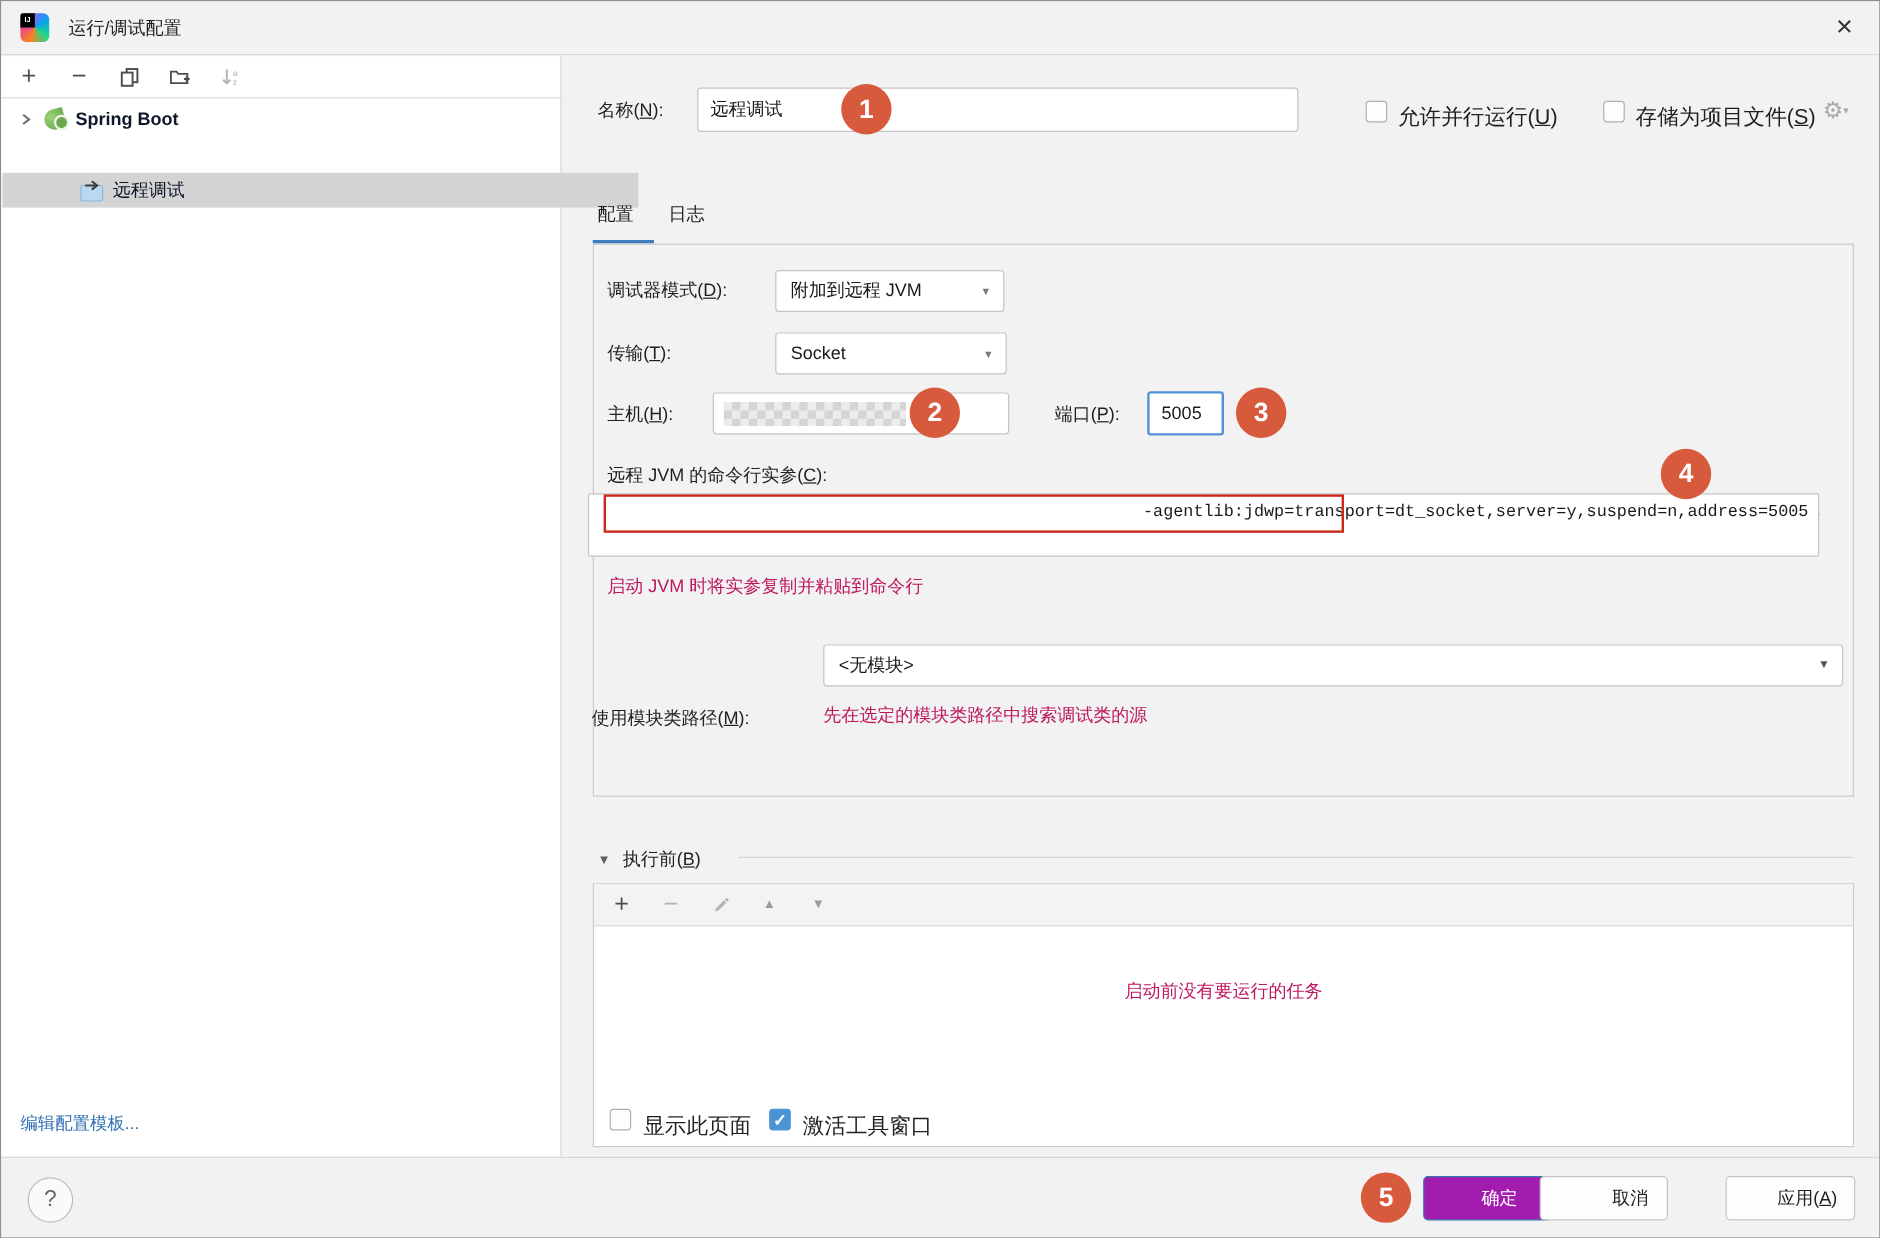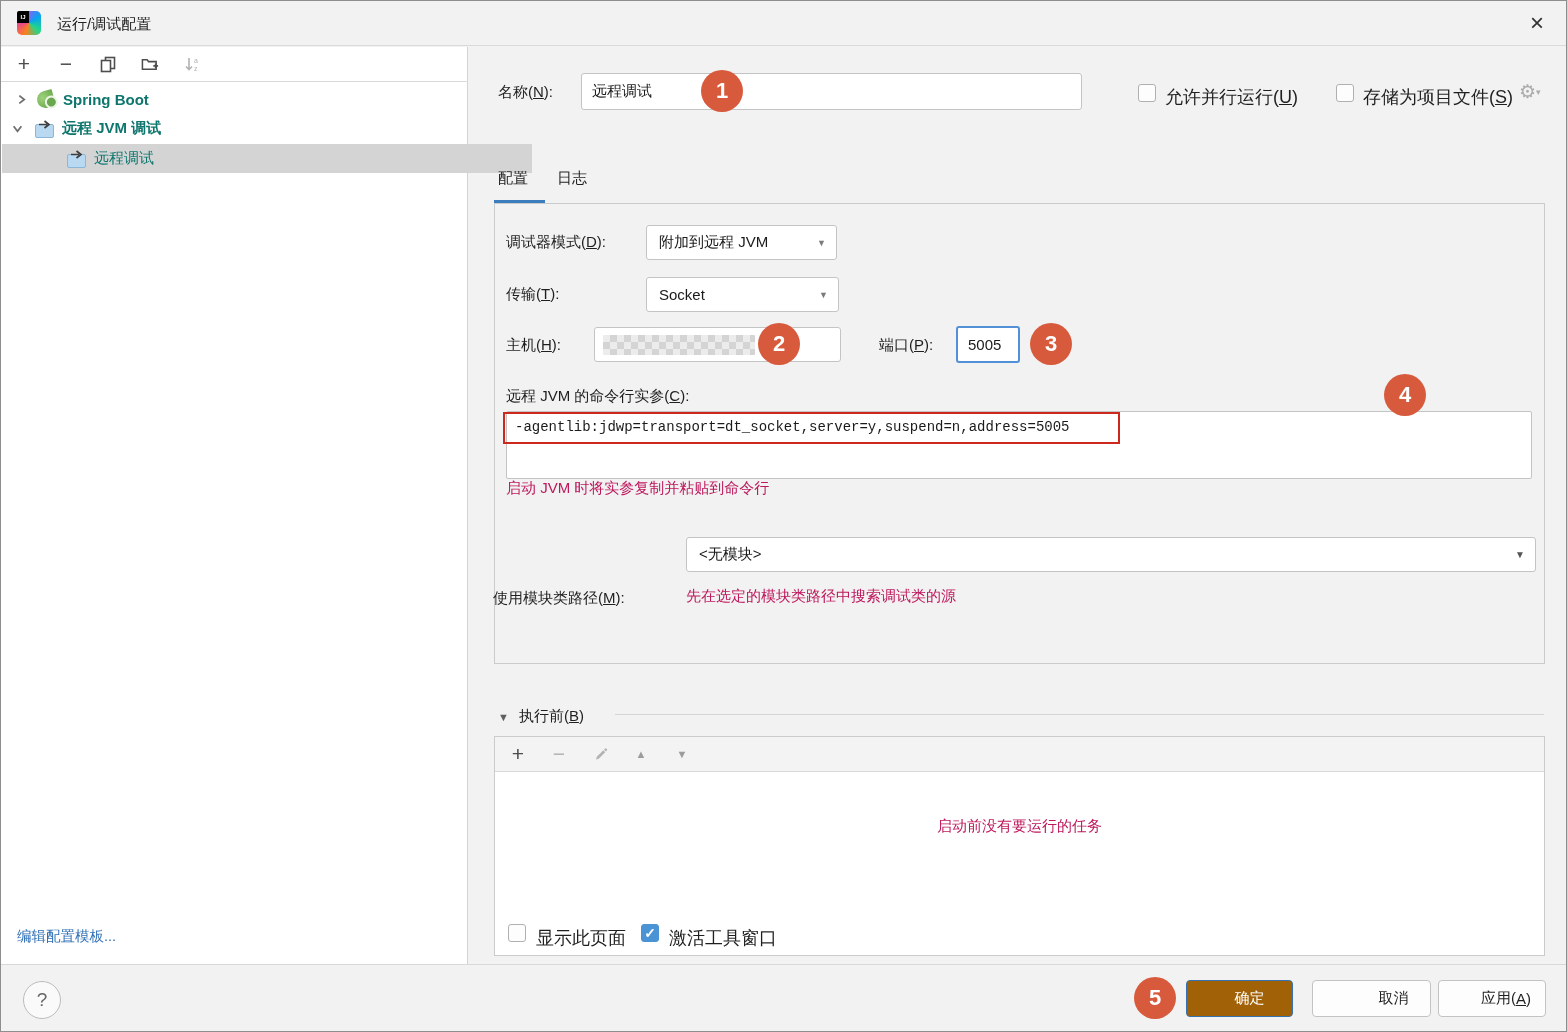--- a/index.html
+++ b/index.html
@@ -14,21 +14,21 @@
             display:flex;align-items:center;justify-content:center;border-radius:2px 0 0 0;}
   .win-title{left:56px;top:0;height:45px;line-height:45px;font-size:15px;color:#222;}
   .close-btn{left:1520px;top:7px;width:32px;height:32px;font-size:24px;line-height:30px;text-align:center;color:#333;cursor:pointer;}
   
   .left-panel{left:0;top:46px;width:467px;height:917px;background:#ffffff;border-right:1px solid #d3d3d3;box-sizing:border-box;}
   .left-toolbar{left:0;top:46px;width:467px;height:35px;border-bottom:1px solid #d9d9d9;box-sizing:border-box;display:flex;align-items:center;gap:24px;padding-left:14px;}
   .tb-ic{width:18px;height:18px;display:flex;align-items:center;justify-content:center;cursor:pointer;}
   .glyph-plus{font-size:21px;color:#4d4d4d;font-weight:400;line-height:18px;}
   .glyph-minus{font-size:21px;color:#4d4d4d;line-height:18px;}
   .tree-row{display:flex;align-items:center;height:29px;cursor:pointer;}
-  .tree-label{font-size:15px;color:#0f766e;}
+  .tree-label{font-size:15px;color:#0f172a;}
   .bold{font-weight:bold;}
   .chev{width:12px;height:12px;display:inline-flex;align-items:center;justify-content:center;}
   
   .leaf{position:relative;width:17px;height:17px;background:radial-gradient(circle at 35% 35%,#9ed27c,#5d9e3f);
         border-radius:65% 8% 65% 65%;transform:rotate(-15deg);}
   .leaf::after{content:'';position:absolute;right:-3px;bottom:-2px;width:9px;height:9px;border-radius:50%;
         background:#6aa84f;border:2px solid #eef5e8;}
   
   .rdbg{position:relative;width:20px;height:18px;}
   .rdbg .box{position:absolute;left:0;bottom:0;width:17px;height:12px;background:#b9d9f2;border:1px solid #8cb6d8;border-radius:2px;}
@@ -66,21 +66,21 @@
   .before-box{left:493px;top:735px;width:1051px;height:220px;border:1px solid #cbcbcb;box-sizing:border-box;background:#fff;}
   .before-toolbar{position:absolute;left:0;top:0;width:100%;height:35px;background:#f3f3f3;border-bottom:1px solid #d9d9d9;
                   box-sizing:border-box;display:flex;align-items:center;gap:23px;padding-left:14px;}
   .dis{color:#b3b3b3;}
   .tri{font-size:11px;color:#9c9c9c;}
   
   .footer{left:0;top:963px;width:100%;height:69px;background:#f2f2f2;border-top:1px solid #d8d8d8;box-sizing:border-box;}
   .help-btn{left:22px;top:980px;width:36px;height:36px;border-radius:50%;border:1px solid #bcbcbc;background:#fafafa;
             color:#666;font-size:19px;display:flex;align-items:center;justify-content:center;cursor:pointer;}
   .btn{height:37px;border-radius:4px;font-size:15px;display:flex;align-items:center;justify-content:center;cursor:pointer;box-sizing:border-box;}
-  .btn-primary{background:#a16207;border:1px solid #3572ae;color:#fff;padding-left:20px;}
+  .btn-primary{background:#a21caf;border:1px solid #3572ae;color:#fff;padding-left:20px;}
   .btn-plain{background:#fdfdfd;border:1px solid #c3c3c3;color:#1f1f1f;}
   u{text-decoration:underline;}
 </style>
 </head>
 <body>
 
 <div id="dialog">
 
   <div class="abs titlebar"></div>
   <div class="abs app-logo">
@@ -121,36 +121,20 @@
   <div class="abs tree-row" style="left:0;top:84px;width:466px;padding-left:14px;">
     <span class="chev">
         <svg width="11" height="11" viewBox="0 0 10 10">
           <polyline points="3,1.5 7.5,5 3,8.5" fill="none" stroke="#6e6e6e" stroke-width="1.6"></polyline>
         </svg>
       </span>
     <span style="width:10px"></span>
     <span class="leaf"></span>
     <span style="width:9px"></span>
     <span class="tree-label bold">Spring Boot</span>
-  </div>
-  <div class="abs tree-row" style="left:0;top:113px;width:466px;padding-left:10px;">
-    <span class="chev">
-        <svg width="11" height="11" viewBox="0 0 10 10">
-          <polyline points="1.5,3 5,7.5 8.5,3" fill="none" stroke="#6e6e6e" stroke-width="1.6"></polyline>
-        </svg>
-      </span>
-    <span style="width:12px"></span>
-    <span class="rdbg">
-        <span class="box"></span>
-        <svg width="14" height="9" viewBox="0 0 14 9">
-          <path d="M1 4.5 h8 M6.5 1 L11 4.5 L6.5 8" stroke="#3d3d3d" stroke-width="1.7" fill="none"></path>
-        </svg>
-      </span>
-    <span style="width:7px"></span>
-    <span class="tree-label bold">远程 JVM 调试</span>
   </div>
   <div class="abs tree-row" style="left:1px;top:143px;width:465px;padding-left:65px;background:#d4d4d4;">
     <span class="rdbg">
         <span class="box"></span>
         <svg width="14" height="9" viewBox="0 0 14 9">
           <path d="M1 4.5 h8 M6.5 1 L11 4.5 L6.5 8" stroke="#3d3d3d" stroke-width="1.7" fill="none"></path>
         </svg>
       </span>
     <span style="width:7px"></span>
     <span class="tree-label">远程调试</span>
@@ -202,21 +186,21 @@
 
   <div class="abs field-label" style="left:505px;top:386px;">远程 JVM 的命令行实参(<u>C</u>):</div>
   <div class="abs badge" style="left:1383px;top:373px;">4</div>
   <div class="abs jdk-link" style="left:1433px;top:383px;margin-top:37px;">
     <span>JDK 5 - 8</span>
     <svg width="11" height="7" viewBox="0 0 11 7">
         <polyline points="1,1 5.5,5.5 10,1" fill="none" stroke="#8a8a8a" stroke-width="1.6"></polyline>
       </svg>
   </div>
 
-  <div class="abs mono-area" style="left:505px;top:410px;width:1026px;height:68px;">
+  <div class="abs mono-area" style="left:489px;top:410px;width:1026px;height:53px;text-align:right;">
     <span>-agentlib:jdwp=transport=dt_socket,server=y,suspend=n,address=5005</span>
   </div>
   <div class="abs red-annot" style="left:502px;top:411px;width:613px;height:28px;"></div>
 
   <div class="abs hint" style="left:505px;top:478px;">启动 JVM 时将实参复制并粘贴到命令行</div>
 
   <div class="abs field-label" style="left:492px;top:544px;margin-top:44px;">使用模块类路径(<u>M</u>):</div>
   <div class="abs select" style="left:685px;top:536px;width:850px;height:35px;">
     <span>&lt;无模块&gt;</span>
       <span class="arrow" style="color:#555;font-size:10px;">▼</span>
@@ -255,16 +239,16 @@
 
   <div class="abs checkbox" style="left:507px;top:923px;"></div>
   <div class="abs cb-label" style="left:535px;top:925px;">显示此页面</div>
   <div class="abs checkbox checked" style="left:640px;top:923px;">✓</div>
   <div class="abs cb-label" style="left:668px;top:925px;">激活工具窗口</div>
 
   <div class="abs footer"></div>
   <div class="abs help-btn">?</div>
   <div class="abs badge" style="left:1133px;top:976px;">5</div>
   <div class="abs btn btn-primary" style="left:1185px;top:979px;width:107px;">确定</div>
-  <div class="abs btn btn-plain" style="left:1311px;top:979px;width:119px;padding-left:44px;">取消</div>
+  <div class="abs btn btn-plain" style="left:1282px;top:979px;width:107px;padding-left:44px;">取消</div>
   <div class="abs btn btn-plain" style="left:1437px;top:979px;width:108px;padding-left:28px;">应用(<u>A</u>)</div>
 
 </div>
 
 </body></html>

